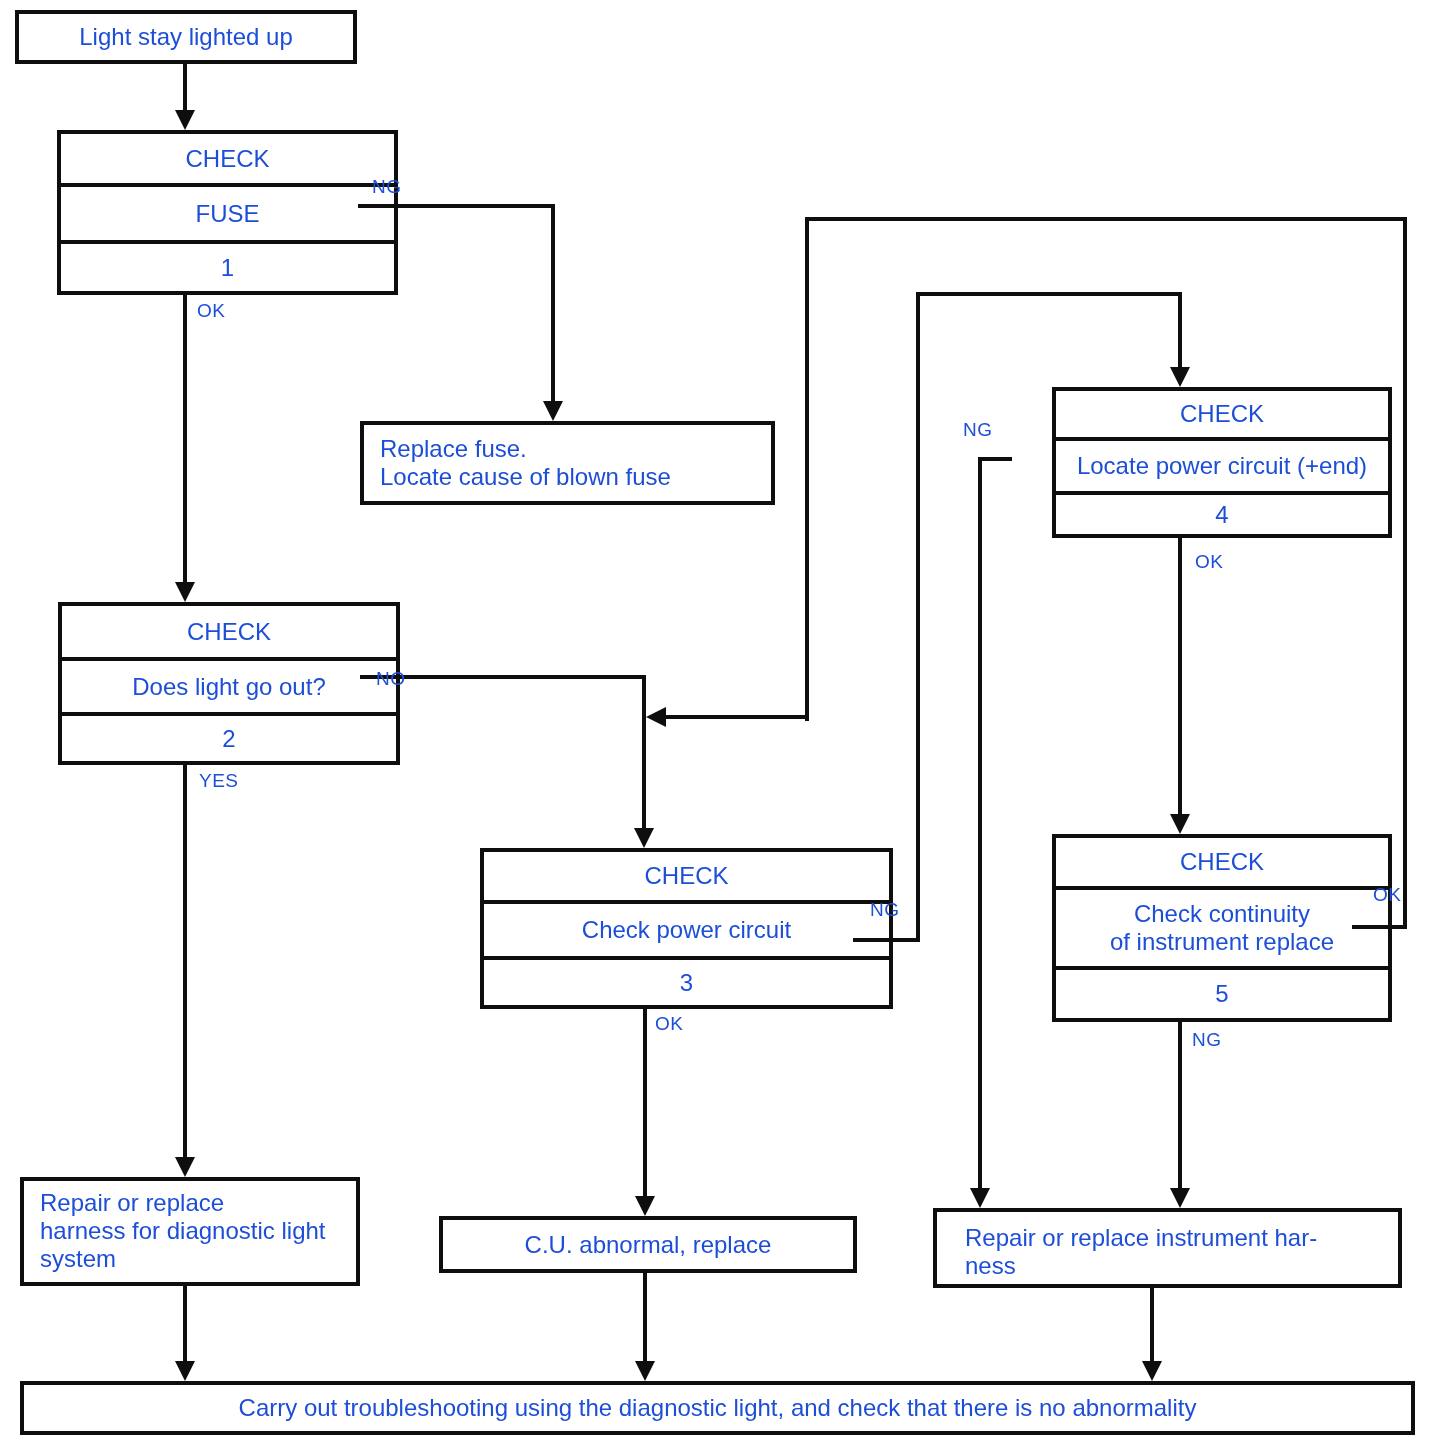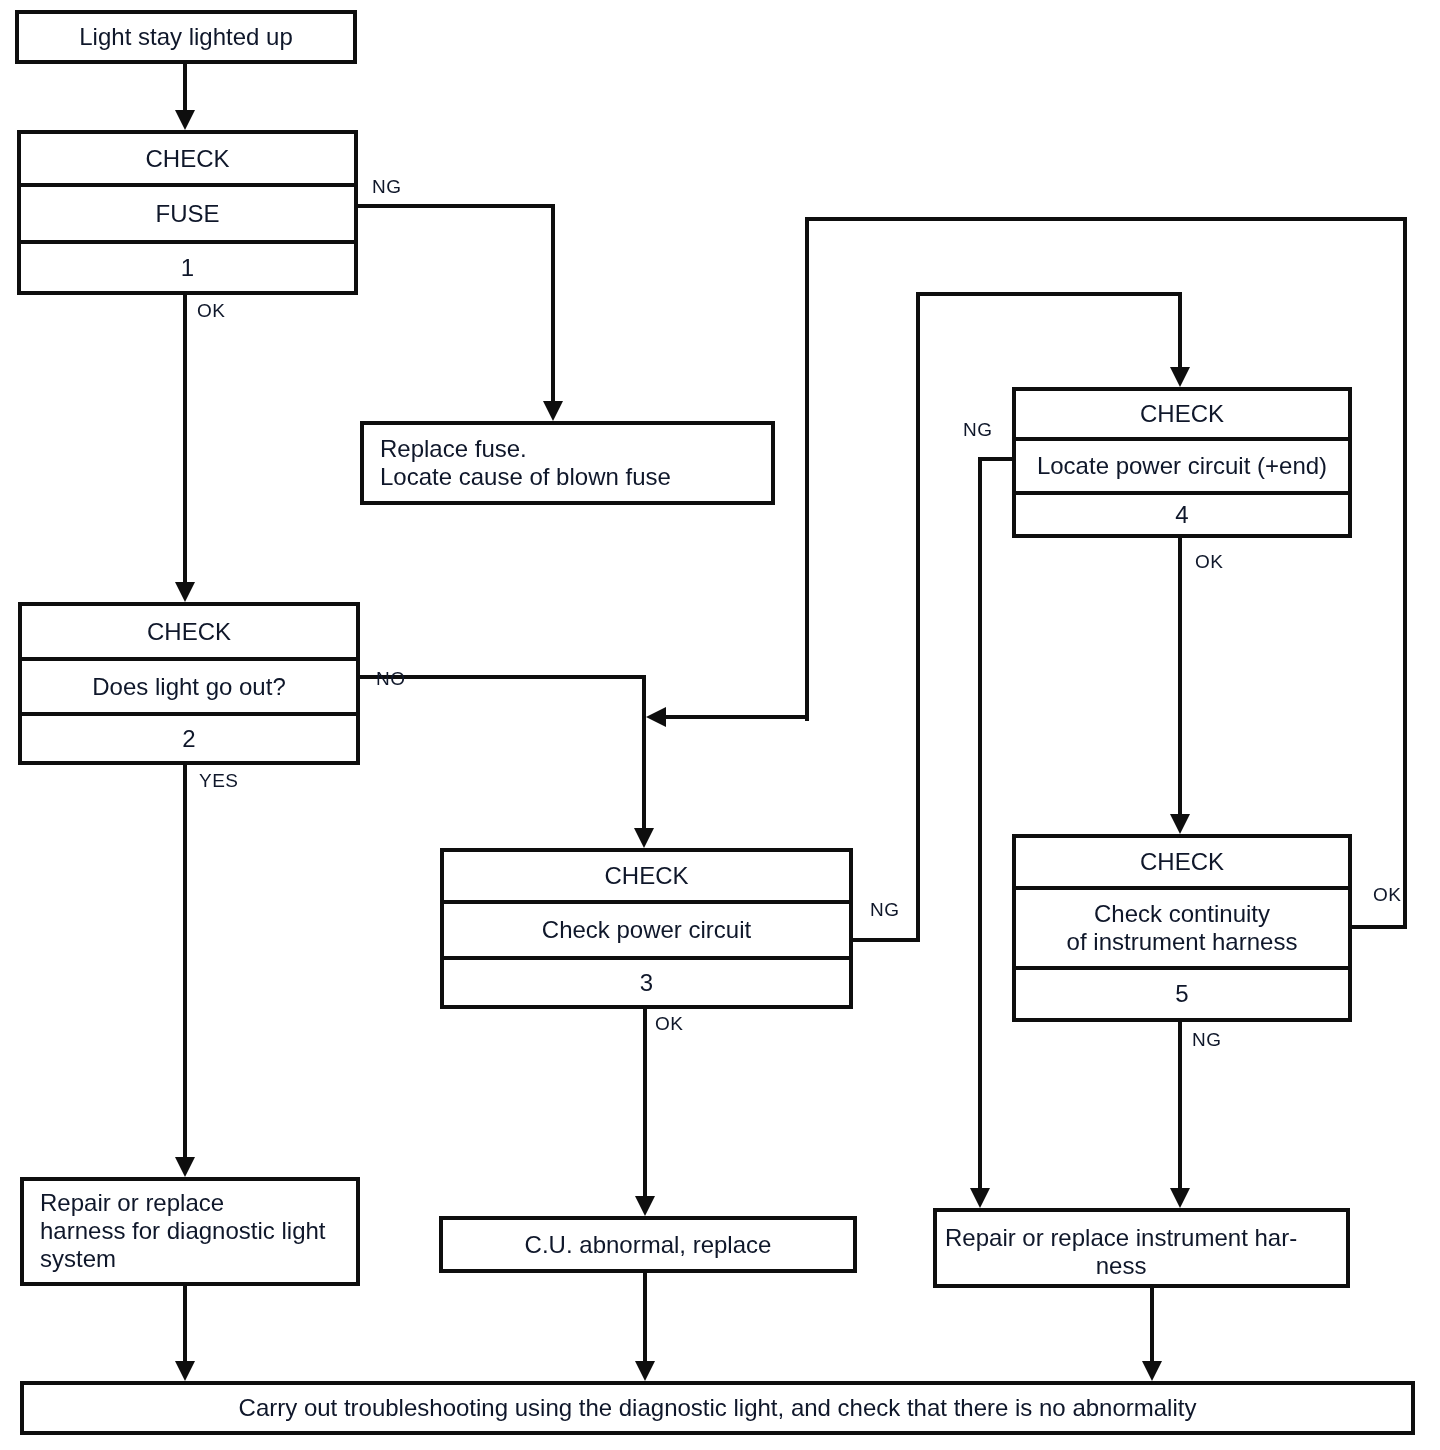--- a/index.html
+++ b/index.html
@@ -1,19 +1,19 @@
 <!DOCTYPE html>
 <html><head>
 <meta charset="utf-8">
 <style>
   html,body{margin:0;padding:0;background:#fff;}
   .canvas{position:relative;width:1440px;height:1450px;background:#fff;overflow:hidden;
-          font-family:"Liberation Sans",sans-serif;color:#0f172a;}
+          font-family:"Liberation Sans",sans-serif;color:#1d4ed8;}
   .box{position:absolute;border:4px solid #0e0e0e;background:#fff;box-sizing:border-box;}
-  .check{display:flex;flex-direction:column;}
+  .check{display:flex;flex-direction:column;margin-left:40px;}
   .check .r{display:flex;align-items:center;justify-content:center;font-size:24px;
             text-align:center;white-space:pre-line;line-height:28px;}
   .check .r + .r{border-top:4px solid #0e0e0e;}
   .action{display:flex;align-items:center;justify-content:center;font-size:24px;}
   .action .txt{white-space:pre-line;line-height:28px;}
   .action.leftalign{justify-content:flex-start;align-items:flex-start;}
   .hl,.vl{position:absolute;background:#0e0e0e;}
   .arr-d{position:absolute;width:0;height:0;border-left:10px solid transparent;
          border-right:10px solid transparent;border-top:20px solid #0e0e0e;}
   .arr-l{position:absolute;width:0;height:0;border-top:10px solid transparent;
@@ -49,40 +49,40 @@
 
   <div class="box check" style="left:1012px;top:387px;width:340px;height:151px;">
     <div class="r" style="height:46px;">CHECK</div>
     <div class="r" style="height:50px;">Locate power circuit (+end)</div>
     <div class="r" style="flex:1;">4</div>
   </div>
 
   <div class="box check" style="left:1012px;top:834px;width:340px;height:188px;">
     <div class="r" style="height:48px;">CHECK</div>
     <div class="r" style="height:76px;">Check continuity
-of instrument harness</div>
+of instrument replace</div>
     <div class="r" style="flex:1;">5</div>
   </div>
 
   <div class="box action leftalign" style="left:360px;top:421px;width:415px;height:84px;padding:10px 16px;">
     <span class="txt">Replace fuse.
 Locate cause of blown fuse</span>
   </div>
 
   <div class="box action leftalign" style="left:20px;top:1177px;width:340px;height:109px;padding:8px 16px;">
     <span class="txt">Repair or replace
 harness for diagnostic light
 system</span>
   </div>
 
   <div class="box action" style="left:439px;top:1216px;width:418px;height:57px;">
     <span class="txt">C.U. abnormal, replace</span>
   </div>
 
-  <div class="box action leftalign" style="left:933px;top:1208px;width:417px;height:80px;padding:12px 8px;text-align:center;">
+  <div class="box action leftalign" style="left:933px;top:1208px;width:469px;height:80px;padding:12px 28px;">
     <span class="txt">Repair or replace instrument har-
 ness</span>
   </div>
 
   <div class="box action" style="left:20px;top:1381px;width:1395px;height:54px;">
     <span class="txt">Carry out troubleshooting using the diagnostic light, and check that there is no abnormality</span>
   </div>
 
   <div class="vl" style="left:183px;top:64px;width:4px;height:46px;"></div>
   <div class="arr-d" style="left:175px;top:110px;"></div>

